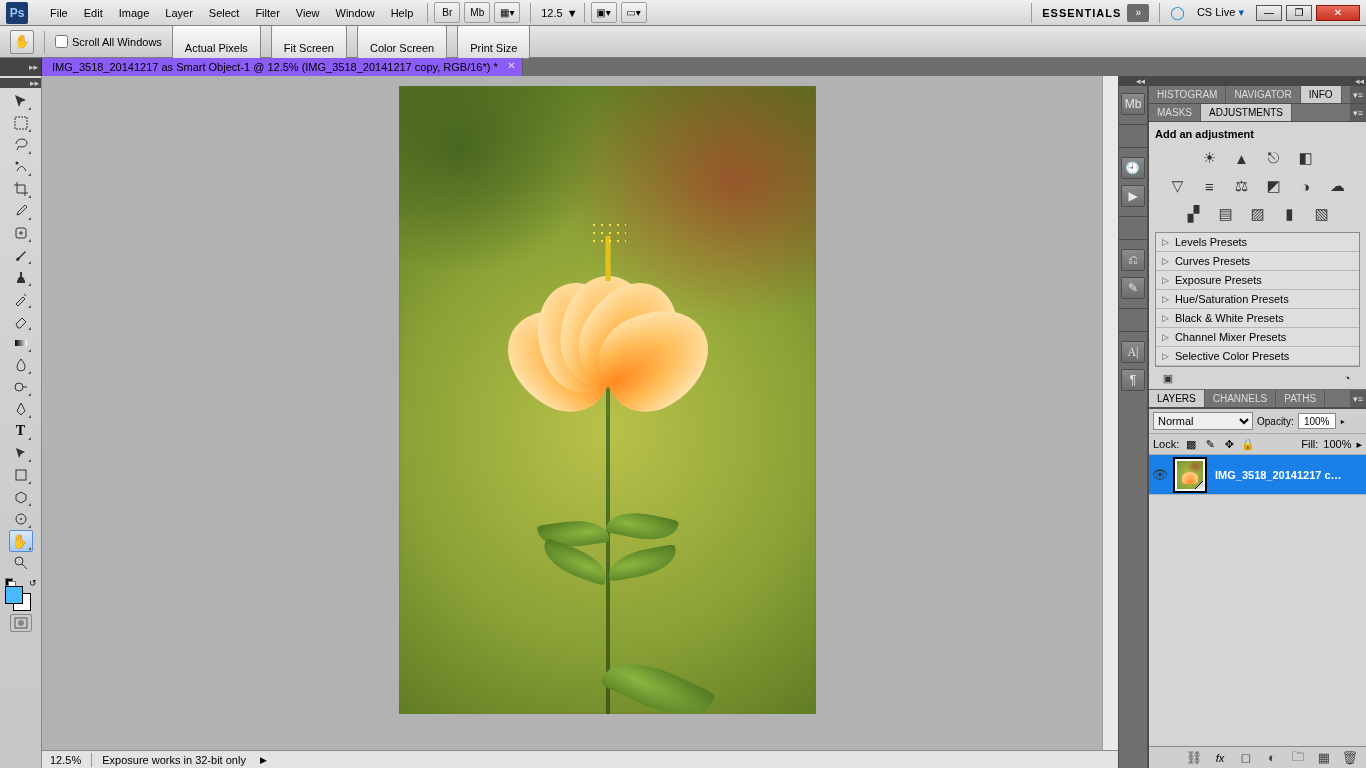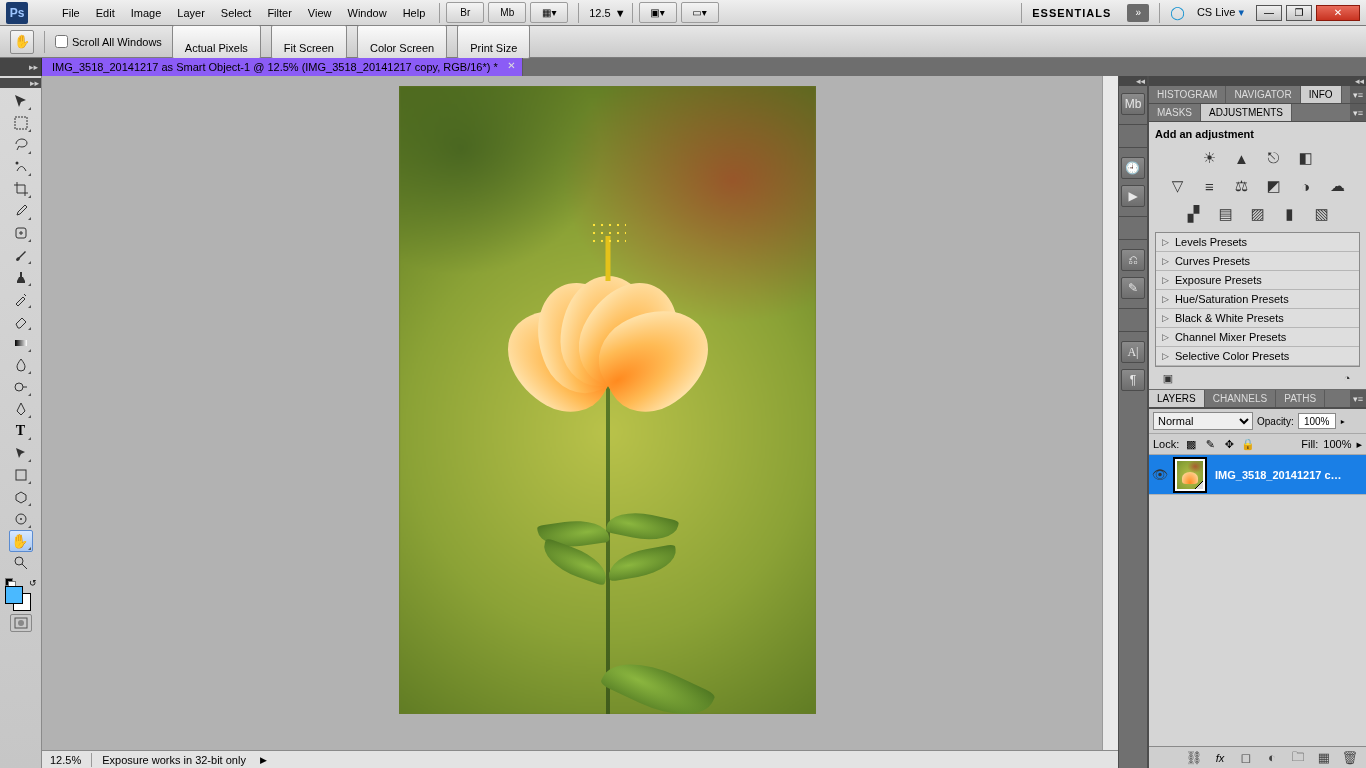--- a/index.html
+++ b/index.html
@@ -1,26 +1,26 @@
 <!DOCTYPE html>
 <html><head>
 <meta charset="utf-8">
 <style>
 * { margin: 0; padding: 0; box-sizing: border-box; font-family: Tahoma, Arial, sans-serif; font-size: 11px; color: #000; }
 html, body { width: 1366px; height: 768px; overflow: hidden; background: #b2b2b2; }
 
 
 #menubar { height: 26px; background: linear-gradient(#efefef,#d6d6d6); border-bottom: 1px solid #7a7a7a; display: flex; align-items: center; padding: 0 6px; }
-#ps-logo{width:22px;height:22px;background:#1a3b6e;border-radius:2px;display:flex;align-items:center;justify-content:center;color:#9ec6ff;font-weight:bold;font-size:12px;margin-right:26px;}
+#ps-logo{width:22px;height:22px;background:#1a3b6e;border-radius:2px;display:flex;align-items:center;justify-content:center;color:#9ec6ff;font-weight:bold;font-size:12px;margin-right:14px;}
 .menu-item{padding:4px 8px;cursor:default;}
 #menubar .sep{width:1px;height:20px;background:#9c9c9c;margin:0 6px;}
-.tb-ico{width:38px;height:21px;border:1px solid #9c9c9c;background:linear-gradient(#f4f4f4,#d6d6d6);margin-right:4px;display:flex;align-items:center;justify-content:center;font-size:10px;border-radius:2px;}
+.tb-ico{width:26px;height:21px;border:1px solid #9c9c9c;background:linear-gradient(#f4f4f4,#d6d6d6);margin-right:4px;display:flex;align-items:center;justify-content:center;font-size:10px;border-radius:2px;}
 #zoom-lvl{margin:0 4px;}
 #menubar-right{margin-left:auto;display:flex;align-items:center;gap:4px;}
-#essentials{font-weight:bold;letter-spacing:1px;margin-right:12px;text-align:right;}
+#essentials{font-weight:bold;letter-spacing:1px;margin-right:2px;text-align:right;}
 #ess-more{width:22px;height:18px;background:#6b6b6b;color:#fff;display:flex;align-items:center;justify-content:center;border-radius:2px;font-size:10px;}
 #cslive{color:#0a5fb4;font-weight:normal;margin:0 8px;}
 .win-btn{width:26px;height:16px;border:1px solid #555;background:linear-gradient(#f0f0f0,#c6c6c6);display:flex;align-items:center;justify-content:center;font-size:10px;}
 #win-close{background:linear-gradient(#e86b5a,#c83321);border-color:#8a1a0c;color:#fff;width:44px;}
 
 
 #optionbar{height:32px;background:linear-gradient(#e7e7e7,#cacaca);border-bottom:1px solid #7b7b7b;display:flex;align-items:center;padding:0 10px;gap:10px;}
 #optionbar .tool-ico{width:24px;height:24px;border:1px solid #8a8a8a;border-radius:2px;background:linear-gradient(#f5f5f5,#d4d4d4);display:flex;align-items:center;justify-content:center;font-size:13px;}
 #optionbar label{display:flex;align-items:center;gap:4px;}
 .opt-btn{height:20px;padding:16px 12px;border:1px solid #888;background:linear-gradient(#fafafa,#dedede);border-radius:2px;cursor:default;}

